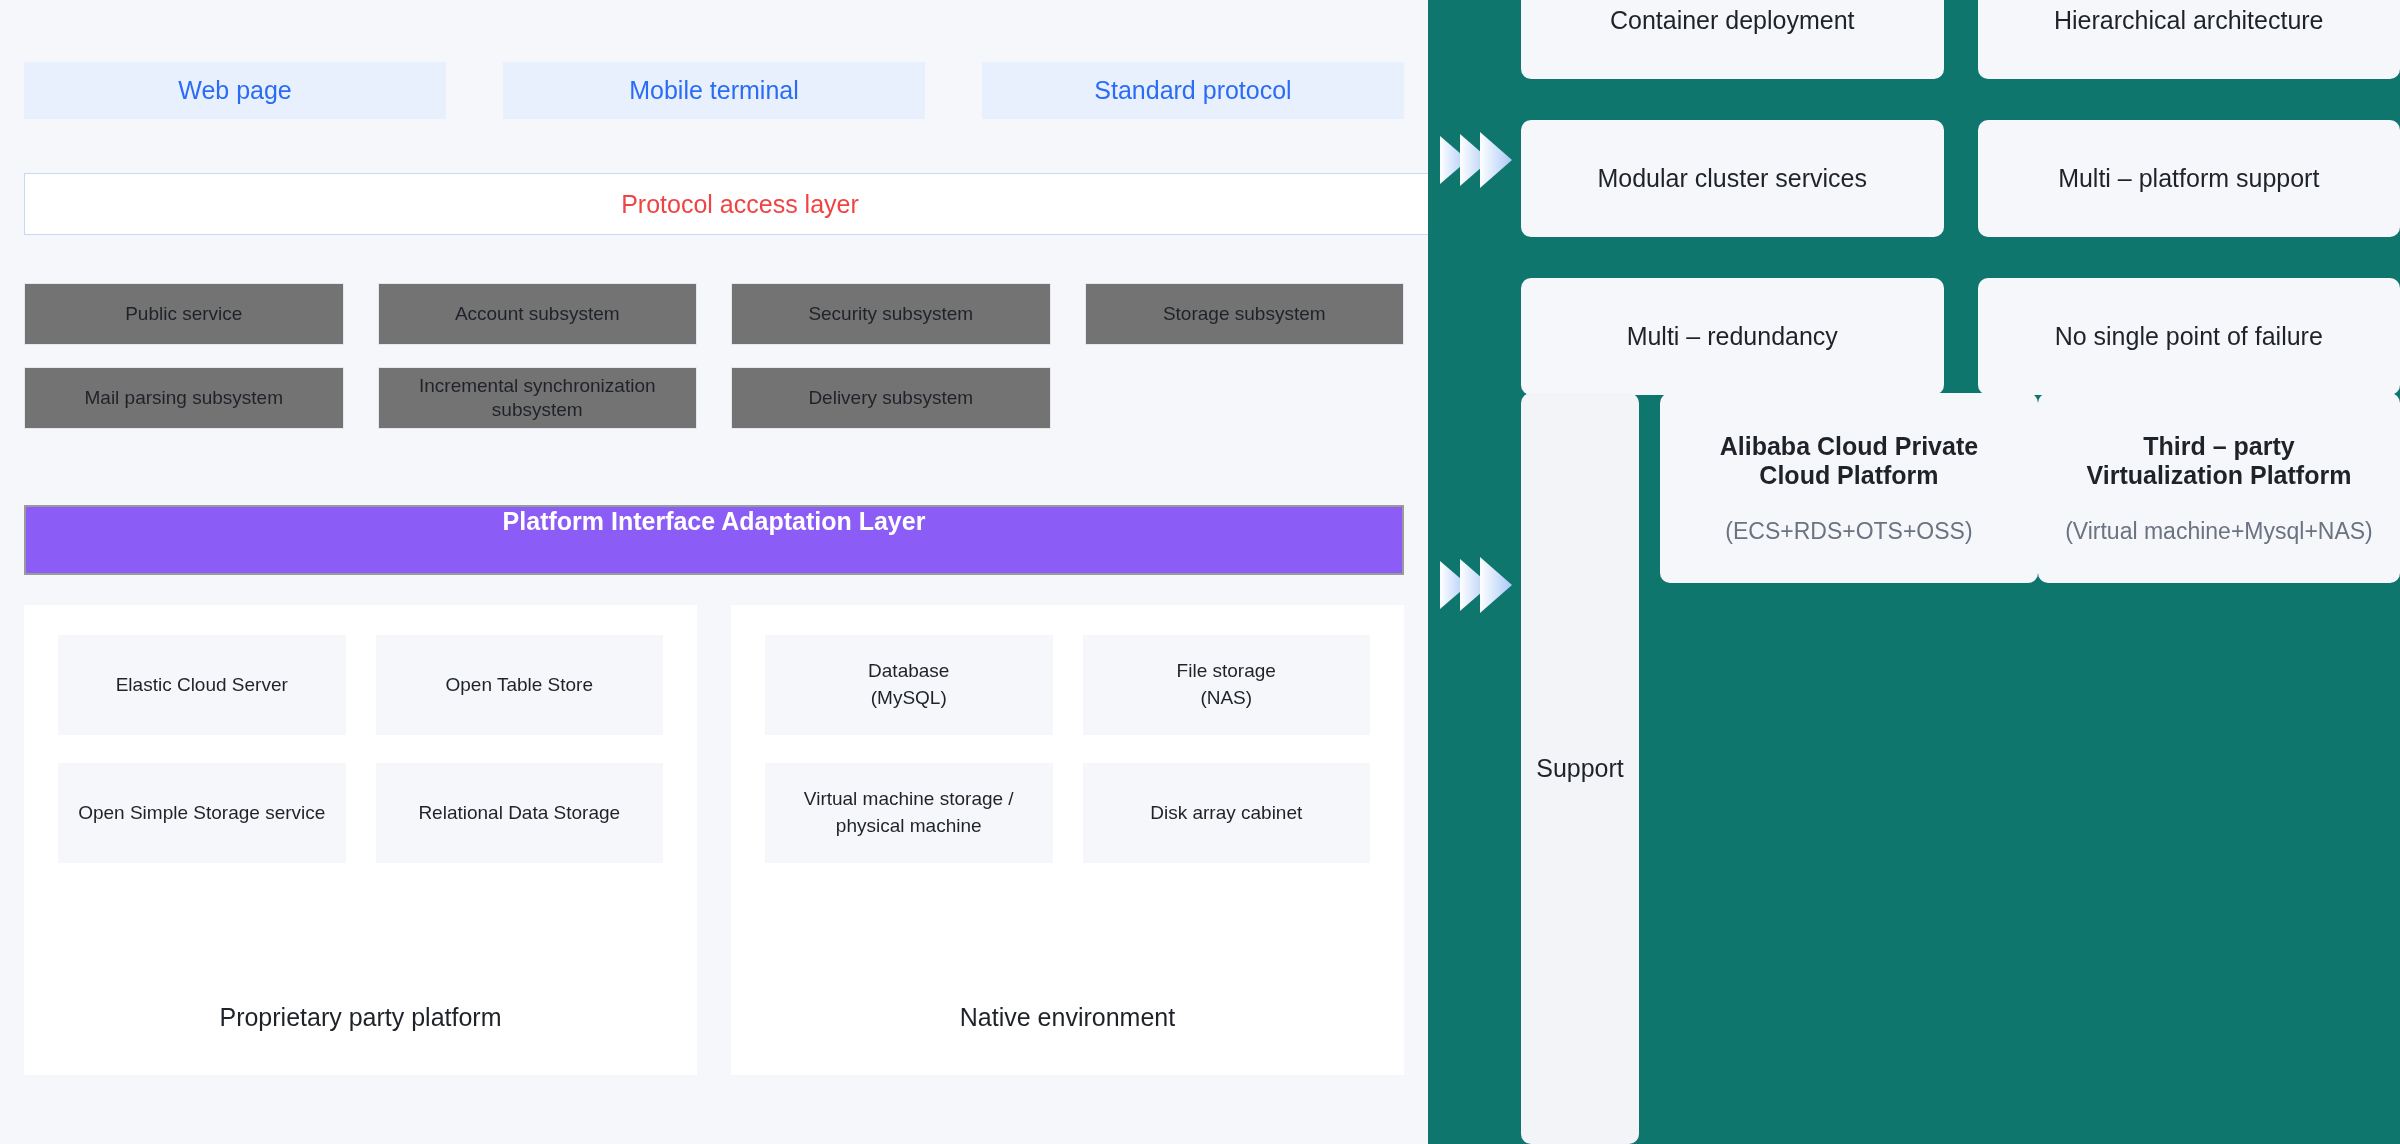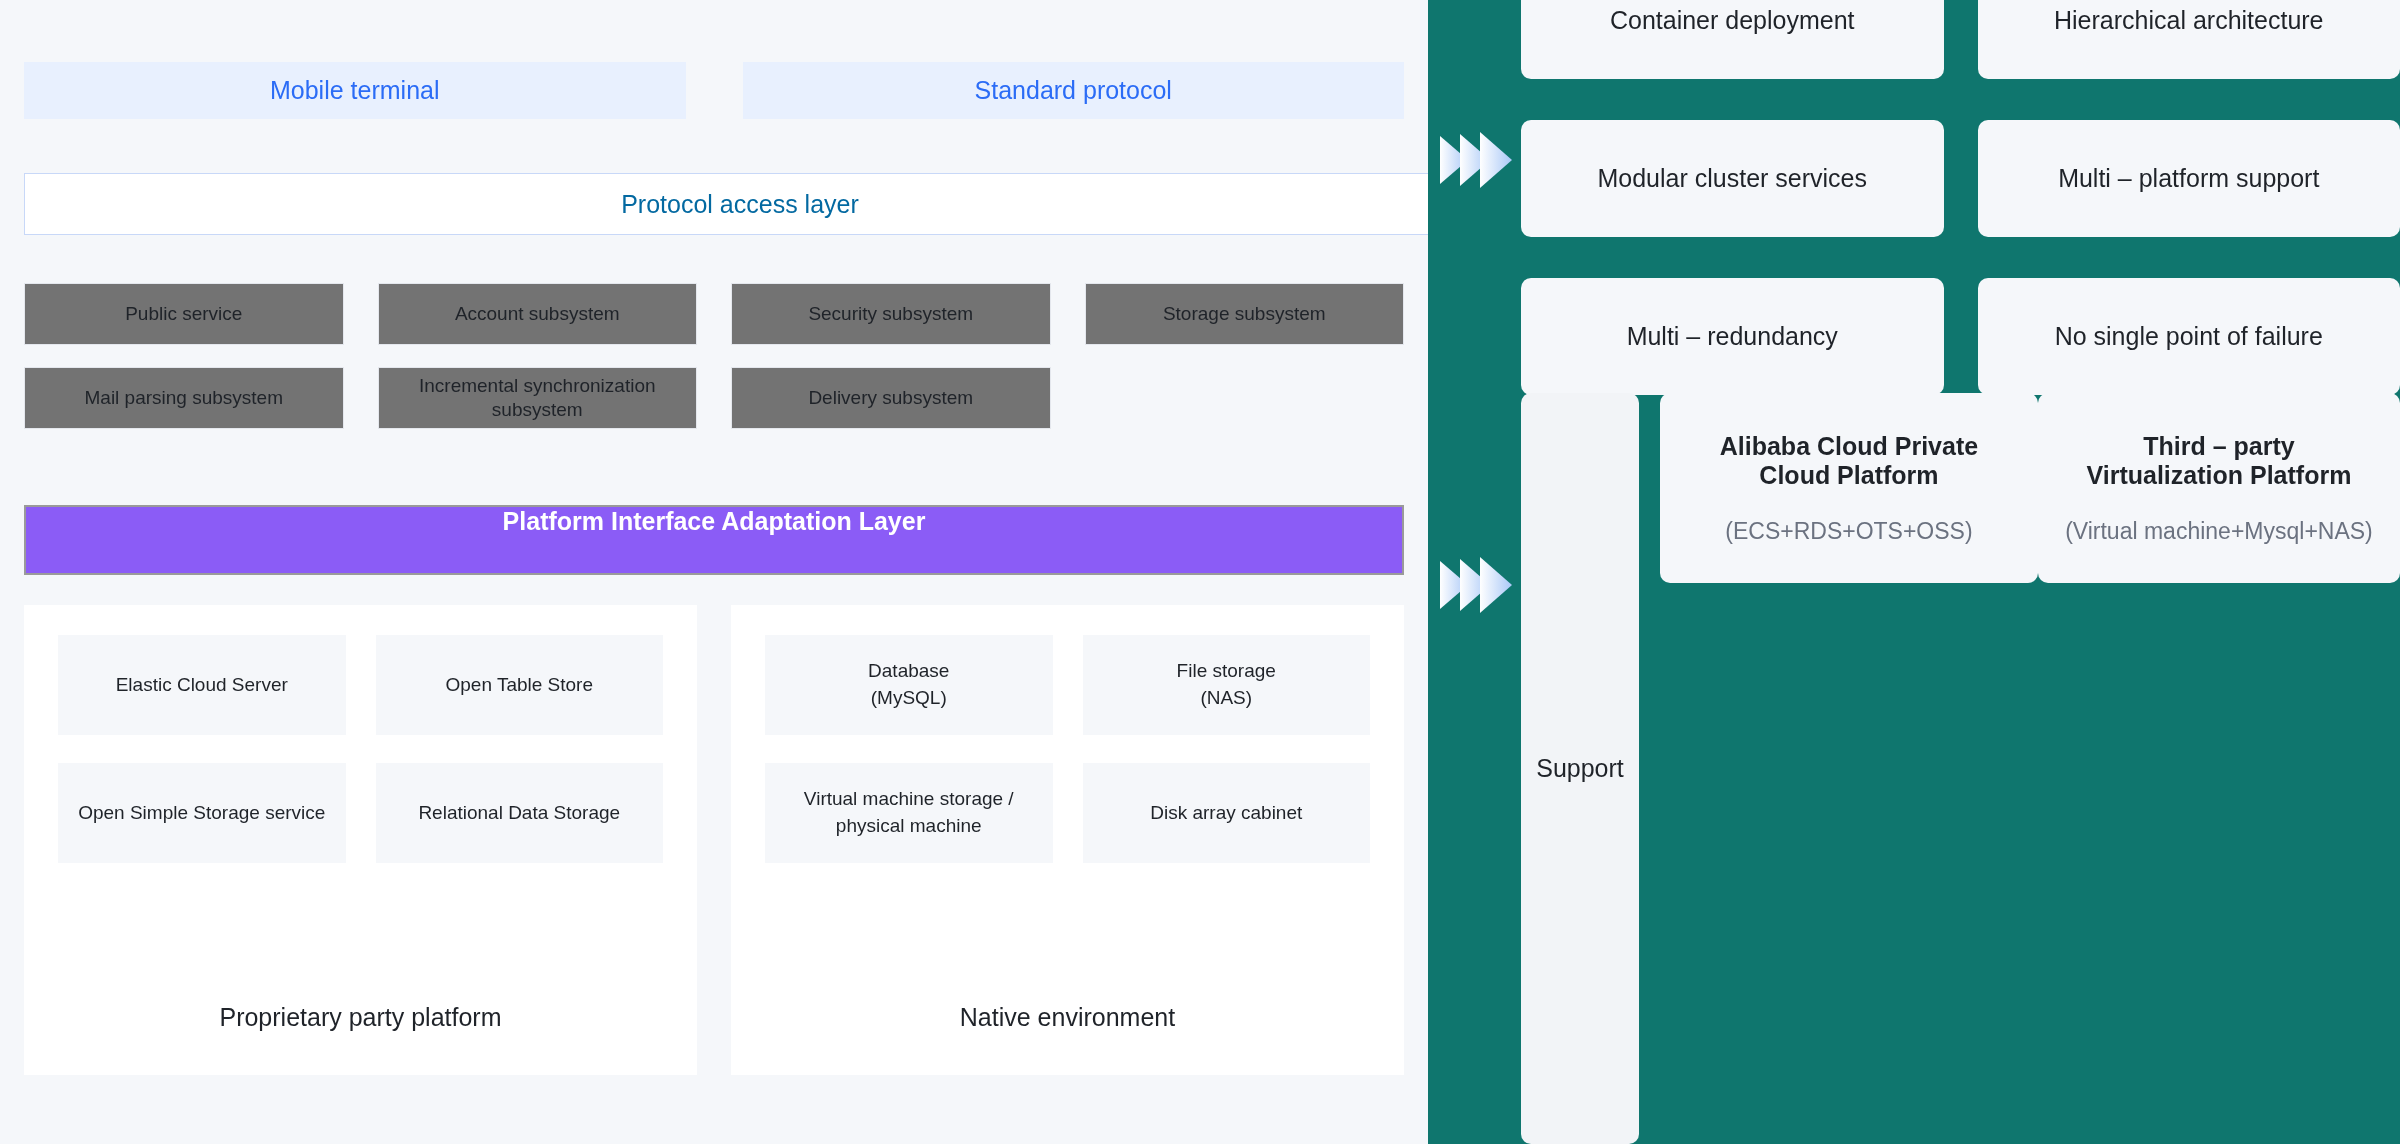--- a/index.html
+++ b/index.html
@@ -28,21 +28,21 @@
     flex:1 1 0;height:57px;background:#e8f0fe;
     display:flex;align-items:center;justify-content:center;
     color:#2b6cf6;font-size:25px;
   }
 
   
   .protocol-layer{
     position:absolute;left:24px;top:173px;width:1432px;height:62px;
     background:#ffffff;border:1px solid #c8d8f8;box-sizing:border-box;
     display:flex;align-items:center;justify-content:center;
-    color:#0369a1;font-size:25px;
+    color:#ef4444;font-size:25px;
   }
 
   
   .subsys-grid{
     position:absolute;left:24px;top:283px;width:1380px;
     display:grid;grid-template-columns:repeat(4,1fr);
     column-gap:34px;row-gap:22px;
   }
   .subsys-card{
     height:62px;background:#737373;border:1px solid #e4e7ed;box-sizing:border-box;
@@ -126,20 +126,23 @@
   .support-card .sub{color:#6b7280;font-size:23px;margin-top:28px;}
 </style>
 </head>
 <body>
 
 <div class="stage">
 
   <div class="left-panel">
 
     <div class="access-row">
+      <div class="access-card">
+        <span>Web page</span>
+      </div>
       <div class="access-card">
         <span>Mobile terminal</span>
       </div>
       <div class="access-card">
         <span>Standard protocol</span>
       </div>
     </div>
 
     <div class="protocol-layer">
       <span>Protocol access layer</span>

